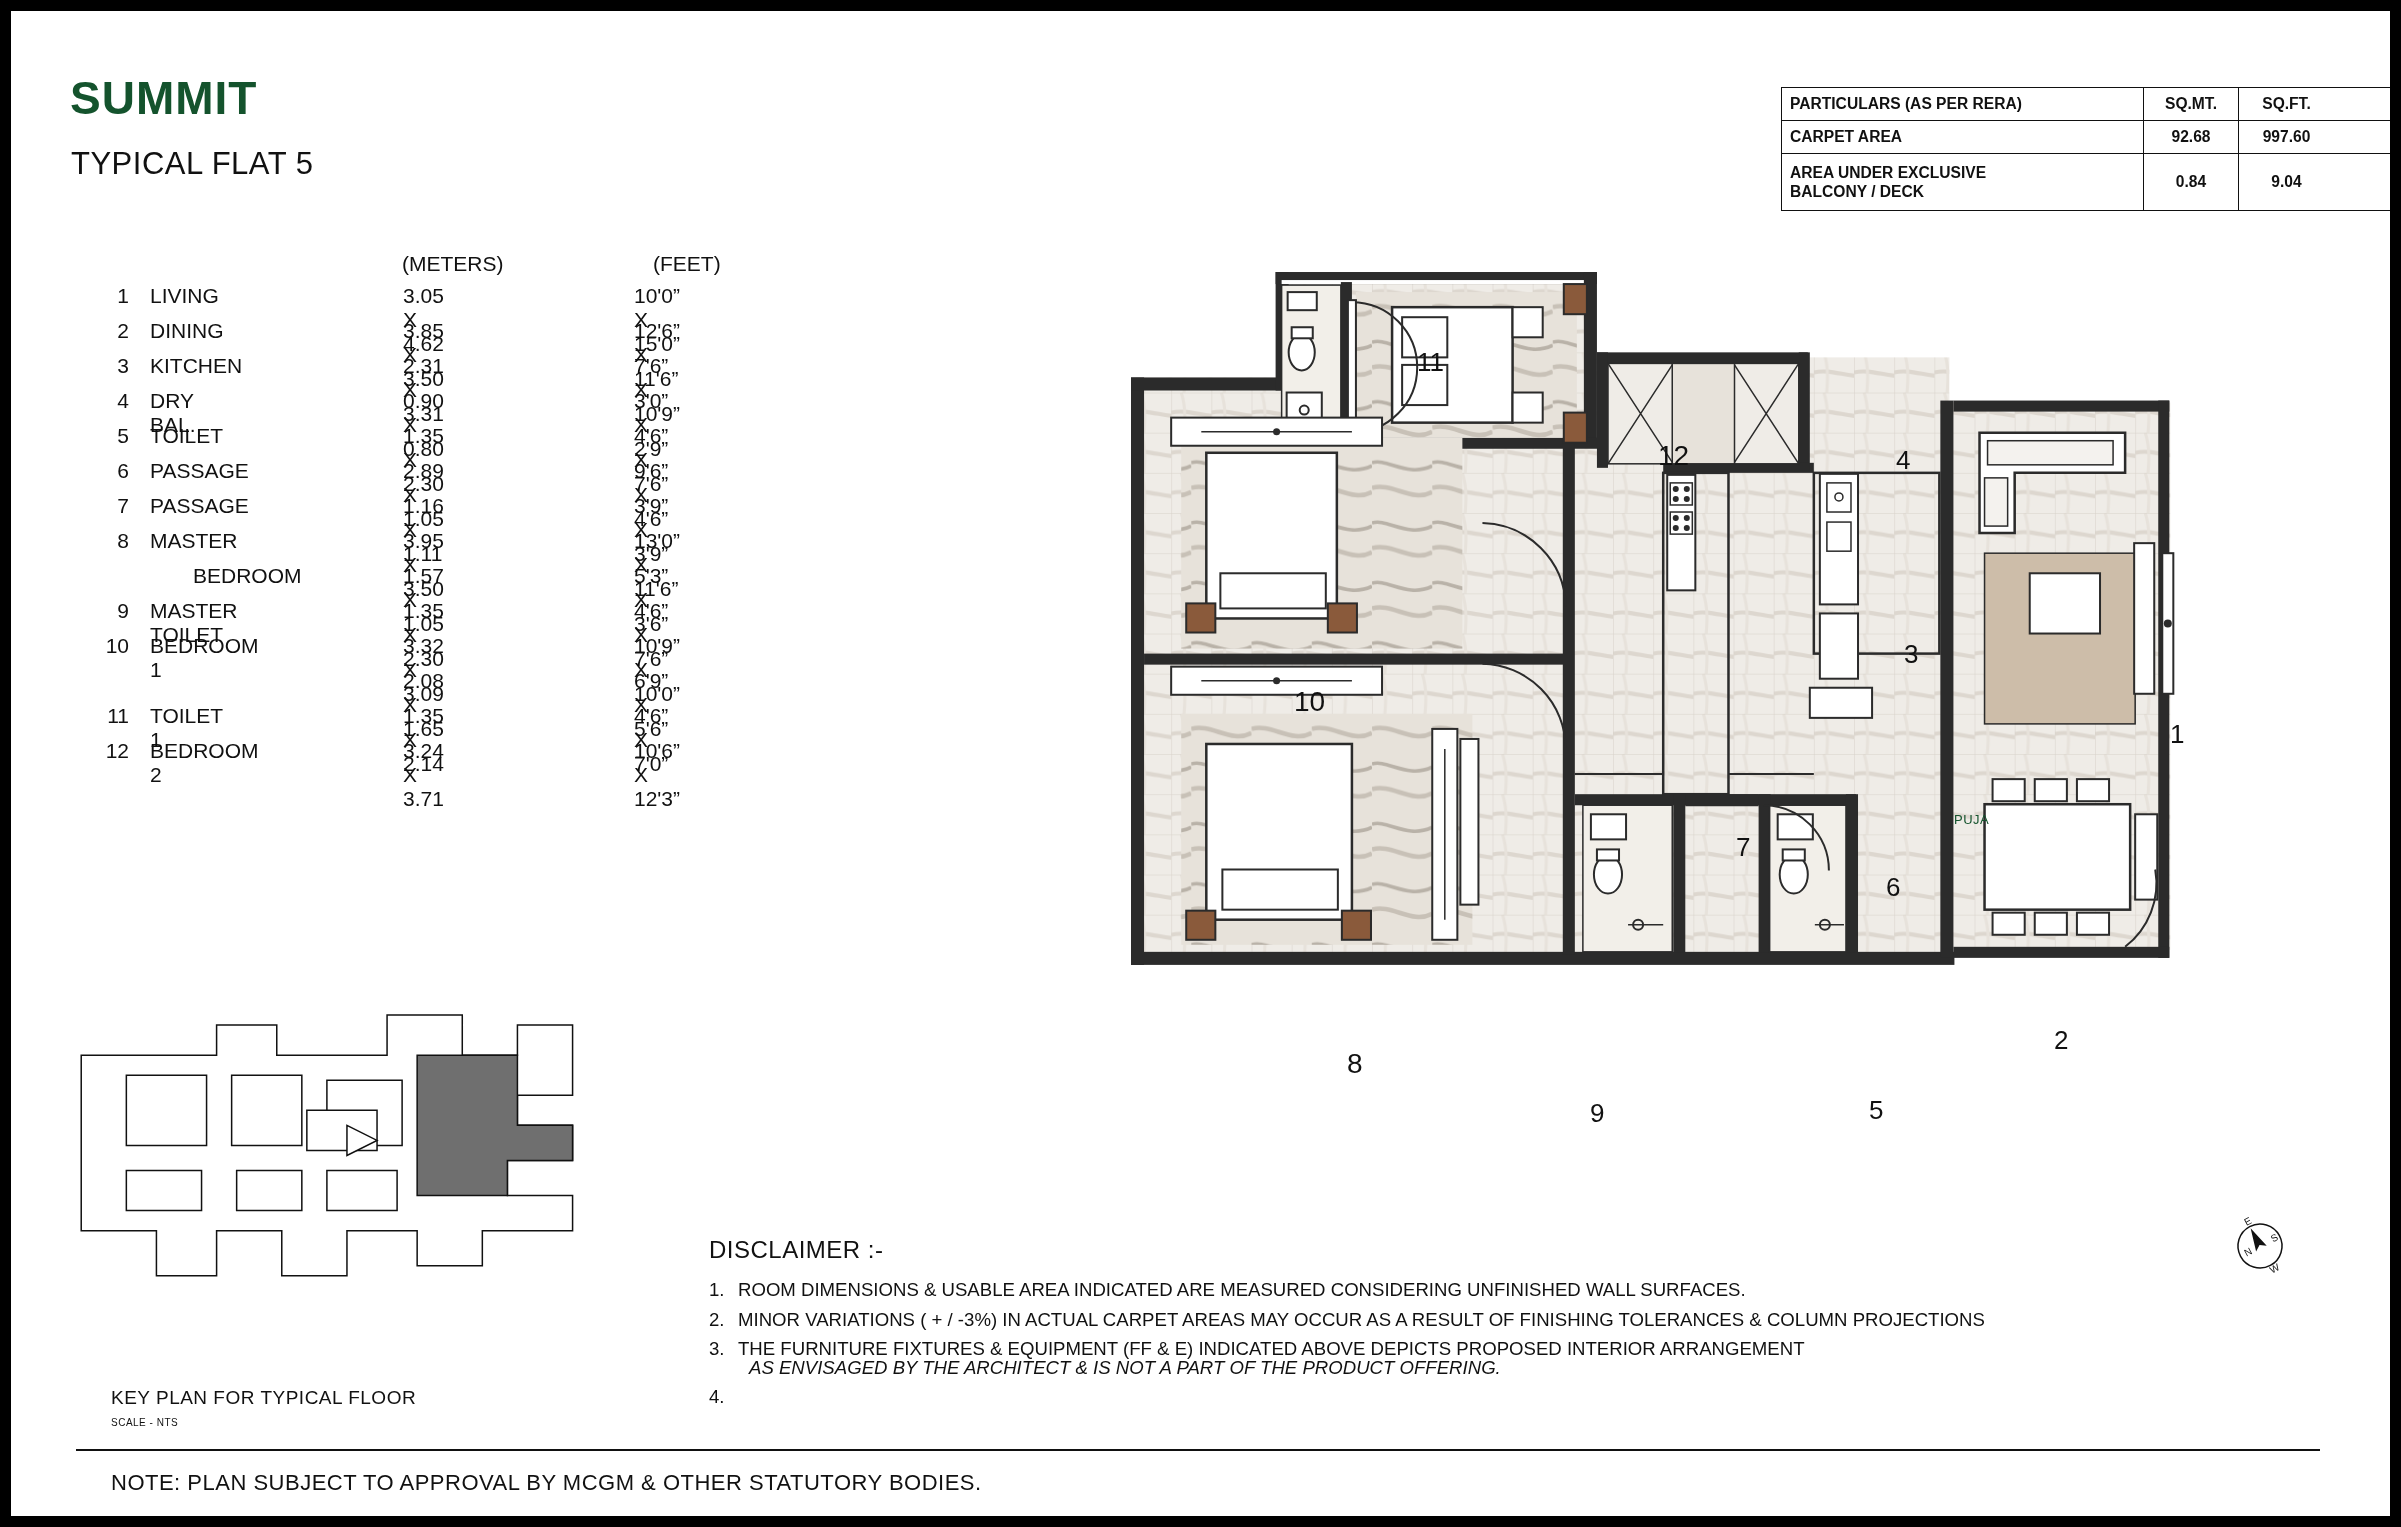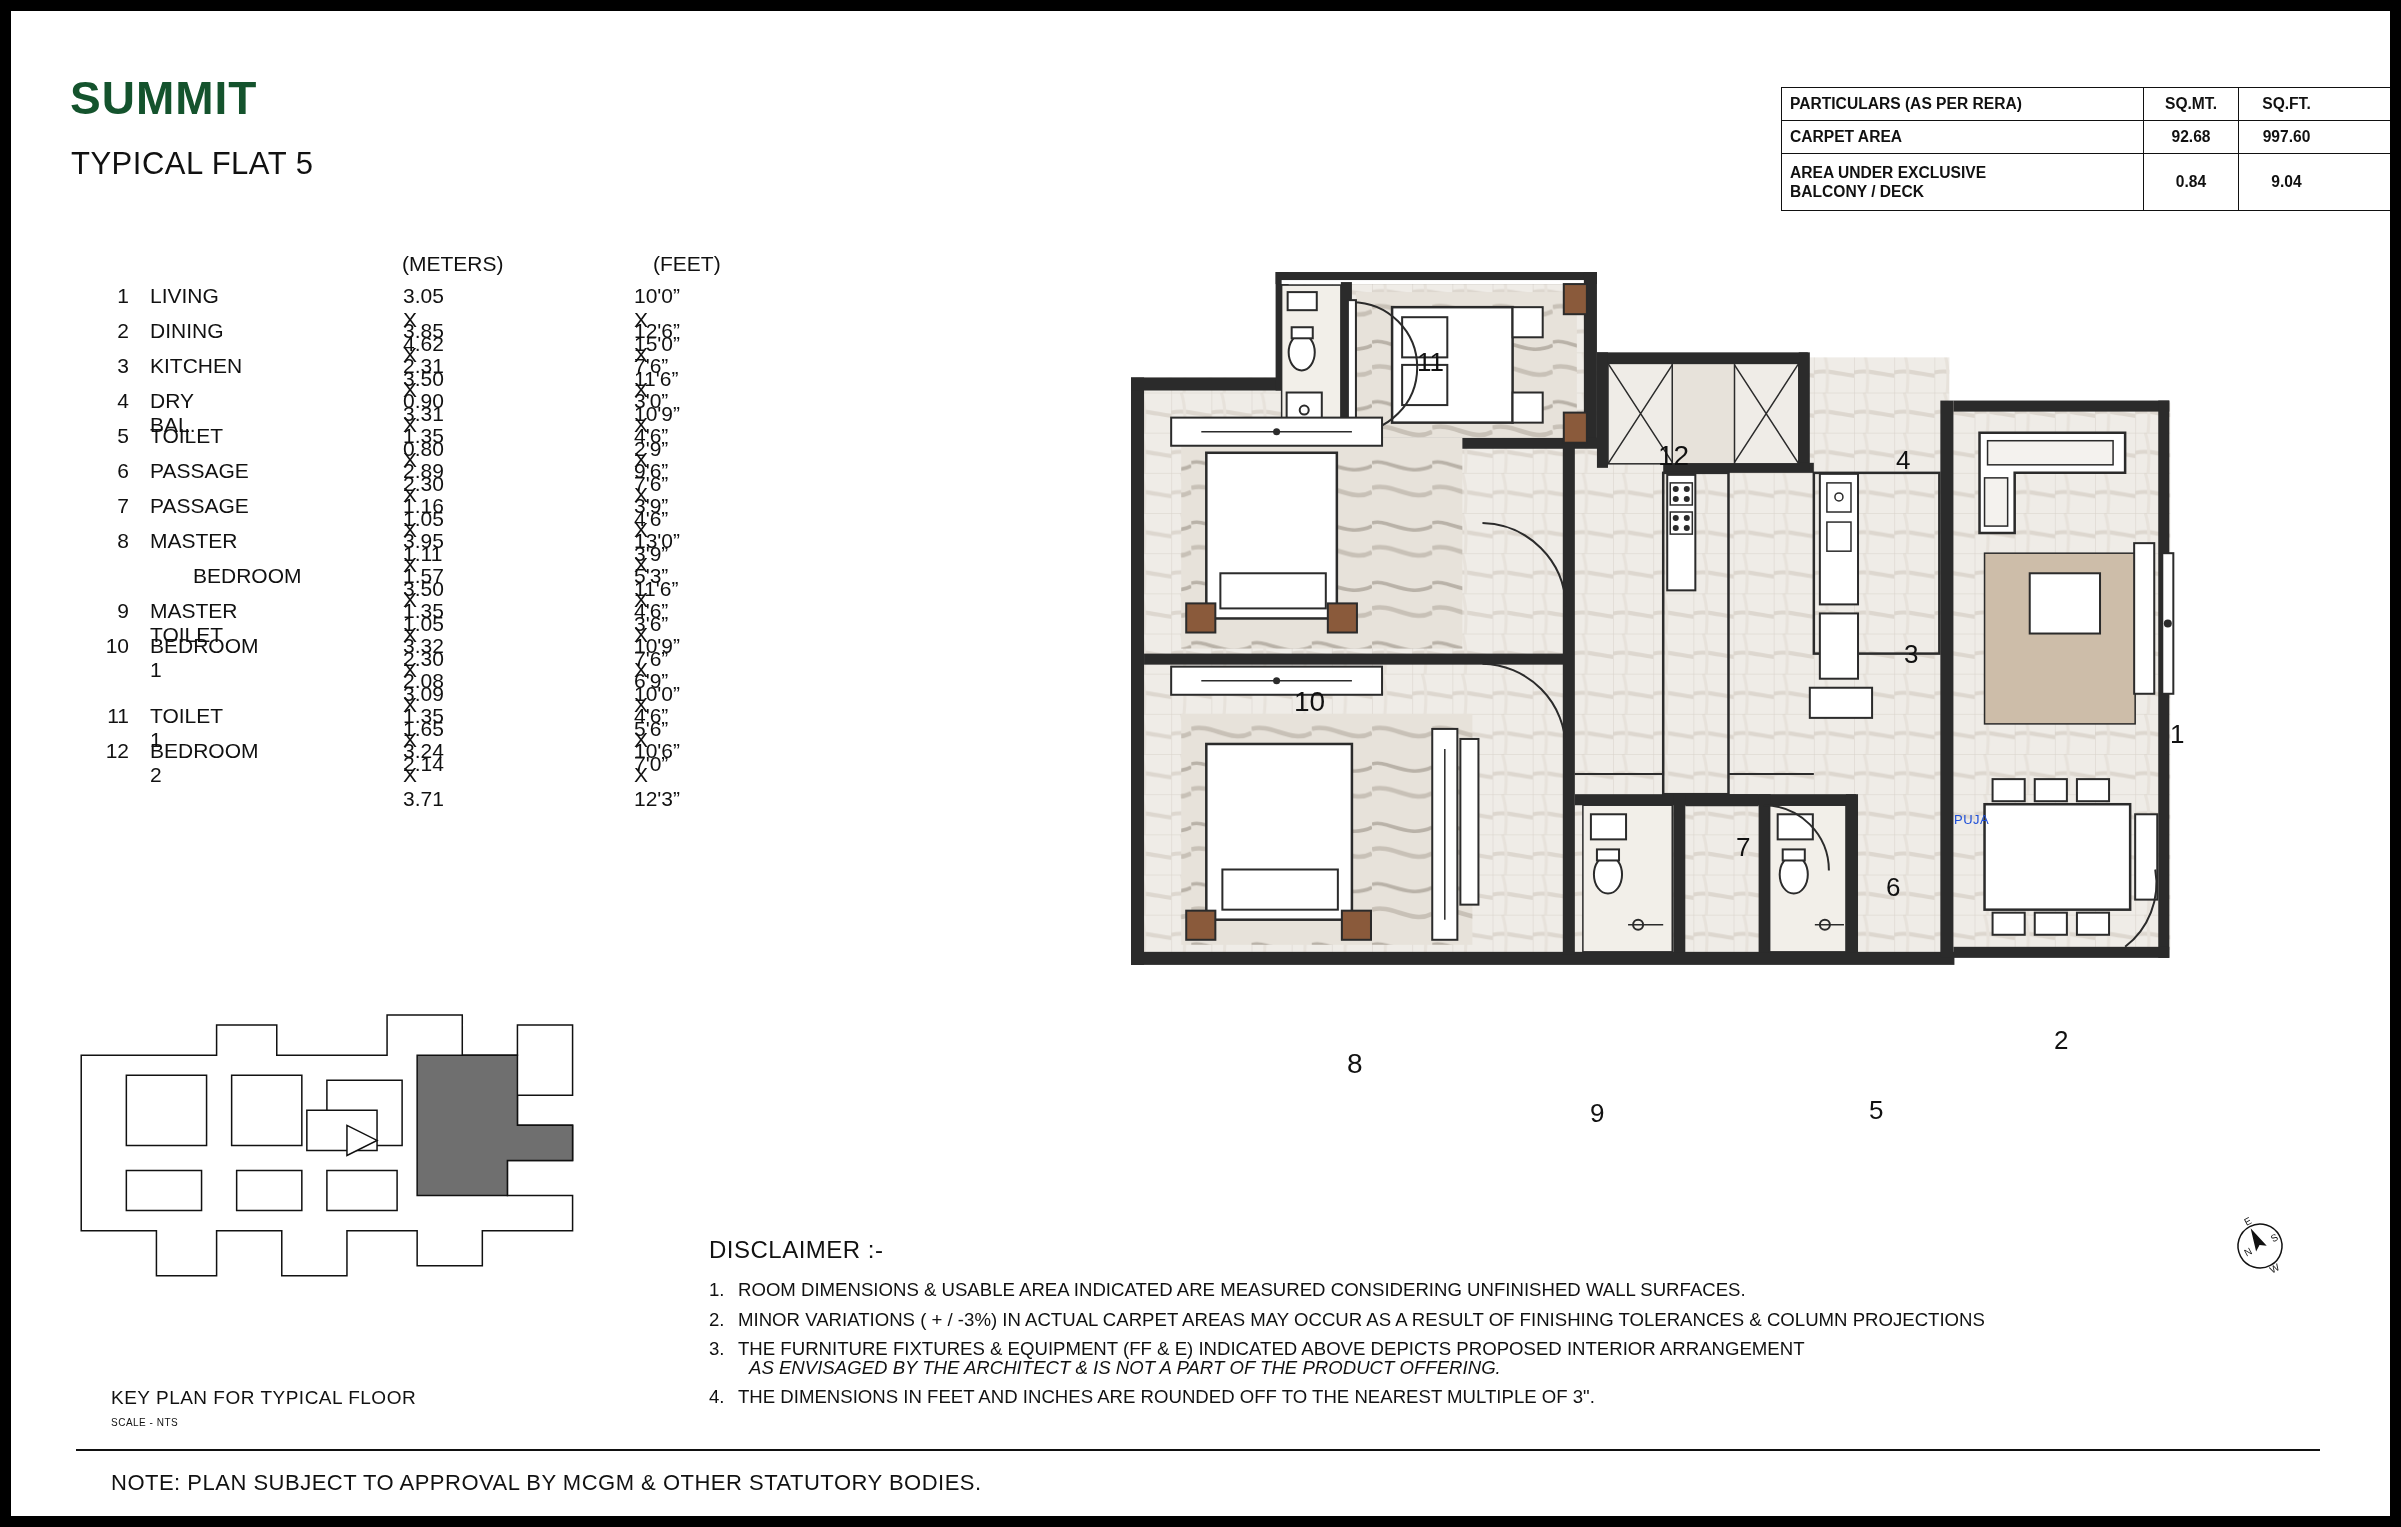--- a/index.html
+++ b/index.html
@@ -98,21 +98,21 @@
 
   
   #plan{position:absolute;left:1120px;top:261px;width:1205px;height:954px;}
   #plan svg{display:block;}
 
   .roomnum{
     position:absolute;font-size:26px;color:#111;font-weight:normal;
   }
   .roomnum.big{font-size:28px;}
   .puja{
-    position:absolute;font-size:13px;color:#1d4ed8;letter-spacing:0.5px;
+    position:absolute;font-size:13px;color:#14532d;letter-spacing:0.5px;
   }
   .compass{position:absolute;left:2199px;top:1190px;width:100px;height:90px;}
 </style>
 </head>
 <body>
 
 <div id="page">
   <div id="sheet">
 
     <div class="title">SUMMIT</div>
@@ -530,21 +530,20 @@
         <span class="n">2.</span>
         <span>MINOR VARIATIONS ( + / -3%) IN ACTUAL CARPET AREAS MAY OCCUR AS A RESULT OF  FINISHING TOLERANCES &amp; COLUMN PROJECTIONS</span>
       </div>
       <div class="li">
         <span class="n">3.</span>
         <span>THE FURNITURE FIXTURES &amp; EQUIPMENT (FF &amp; E)  INDICATED ABOVE  DEPICTS PROPOSED INTERIOR ARRANGEMENT</span>
         <span class="l2">AS ENVISAGED BY  THE ARCHITECT &amp; IS NOT A PART OF THE PRODUCT OFFERING.</span>
       </div>
       <div class="li">
         <span class="n">4.</span>
-        <span>THE DIMENSIONS IN FEET AND INCHES ARE ROUNDED OFF TO THE NEAREST MULTIPLE OF 3".</span>
       </div>
     </div>
 
     <div class="note-rule"></div>
     <div class="note">NOTE: PLAN  SUBJECT  TO APPROVAL  BY  MCGM  &amp;  OTHER  STATUTORY  BODIES.</div>
 
   </div>
 </div>
 
 

